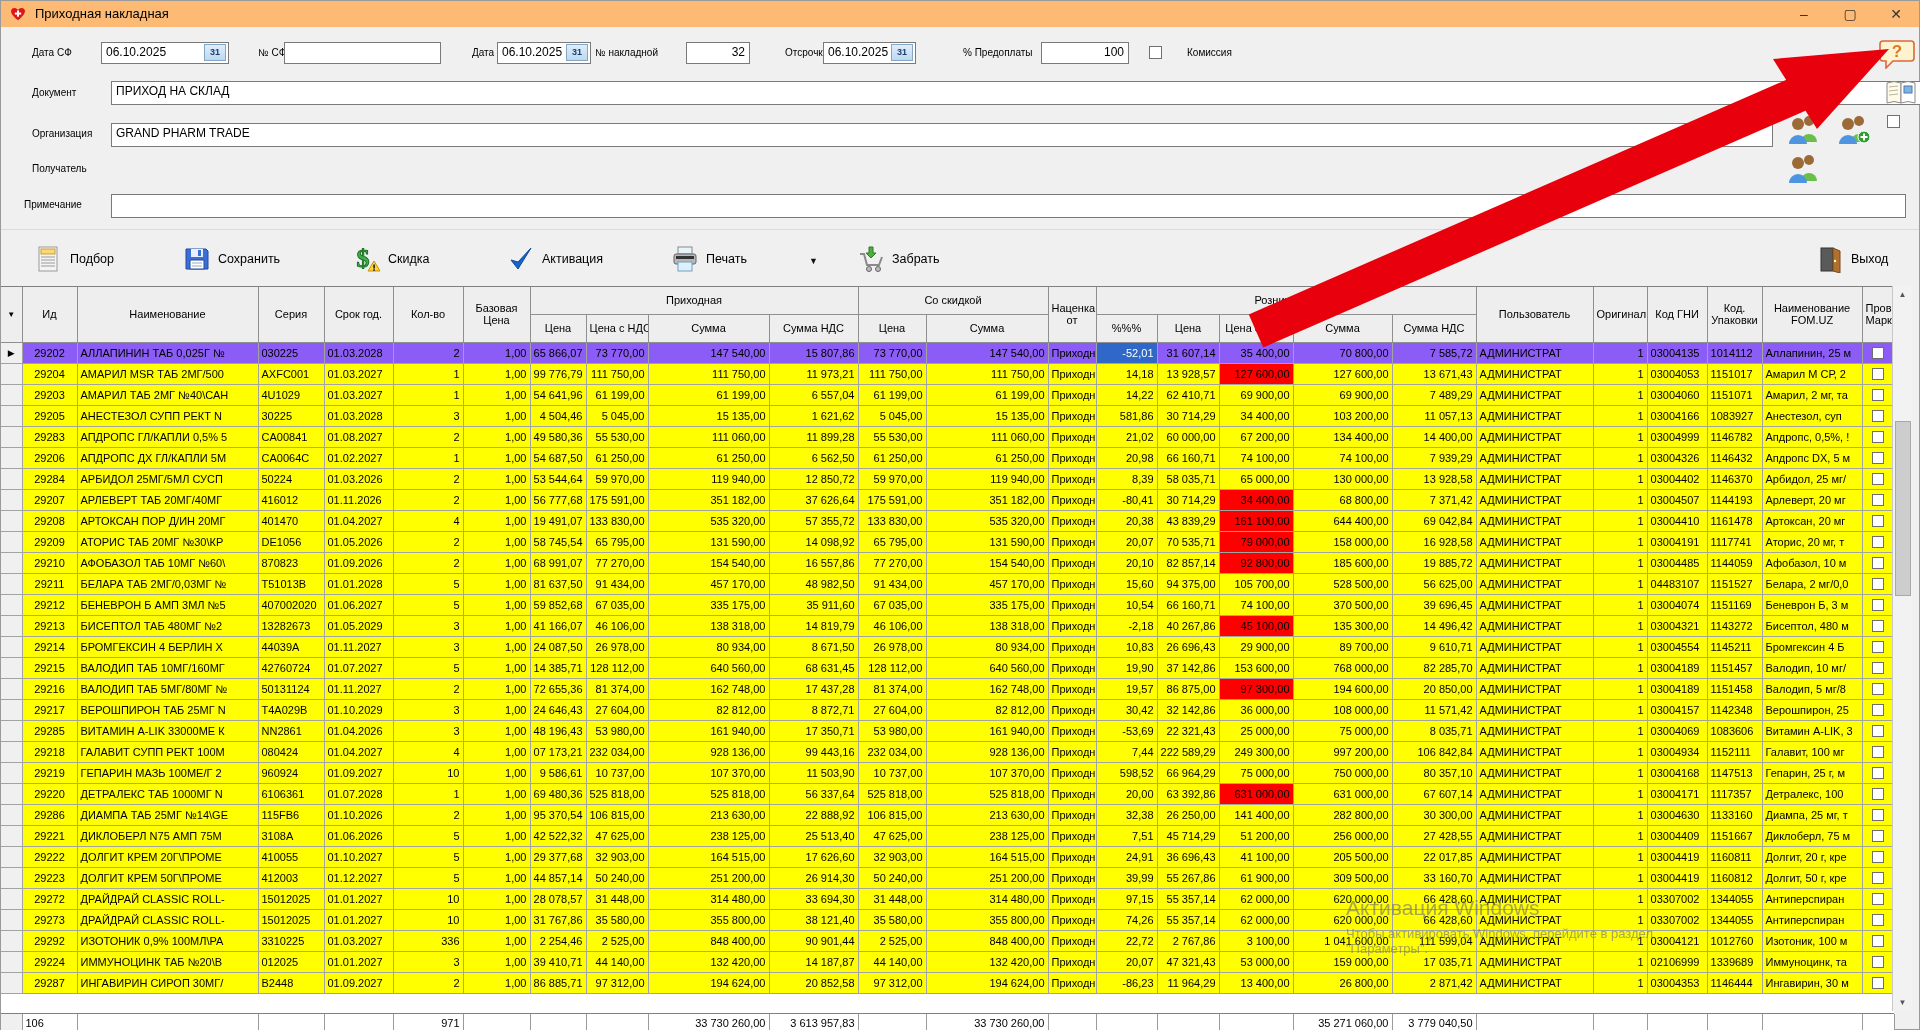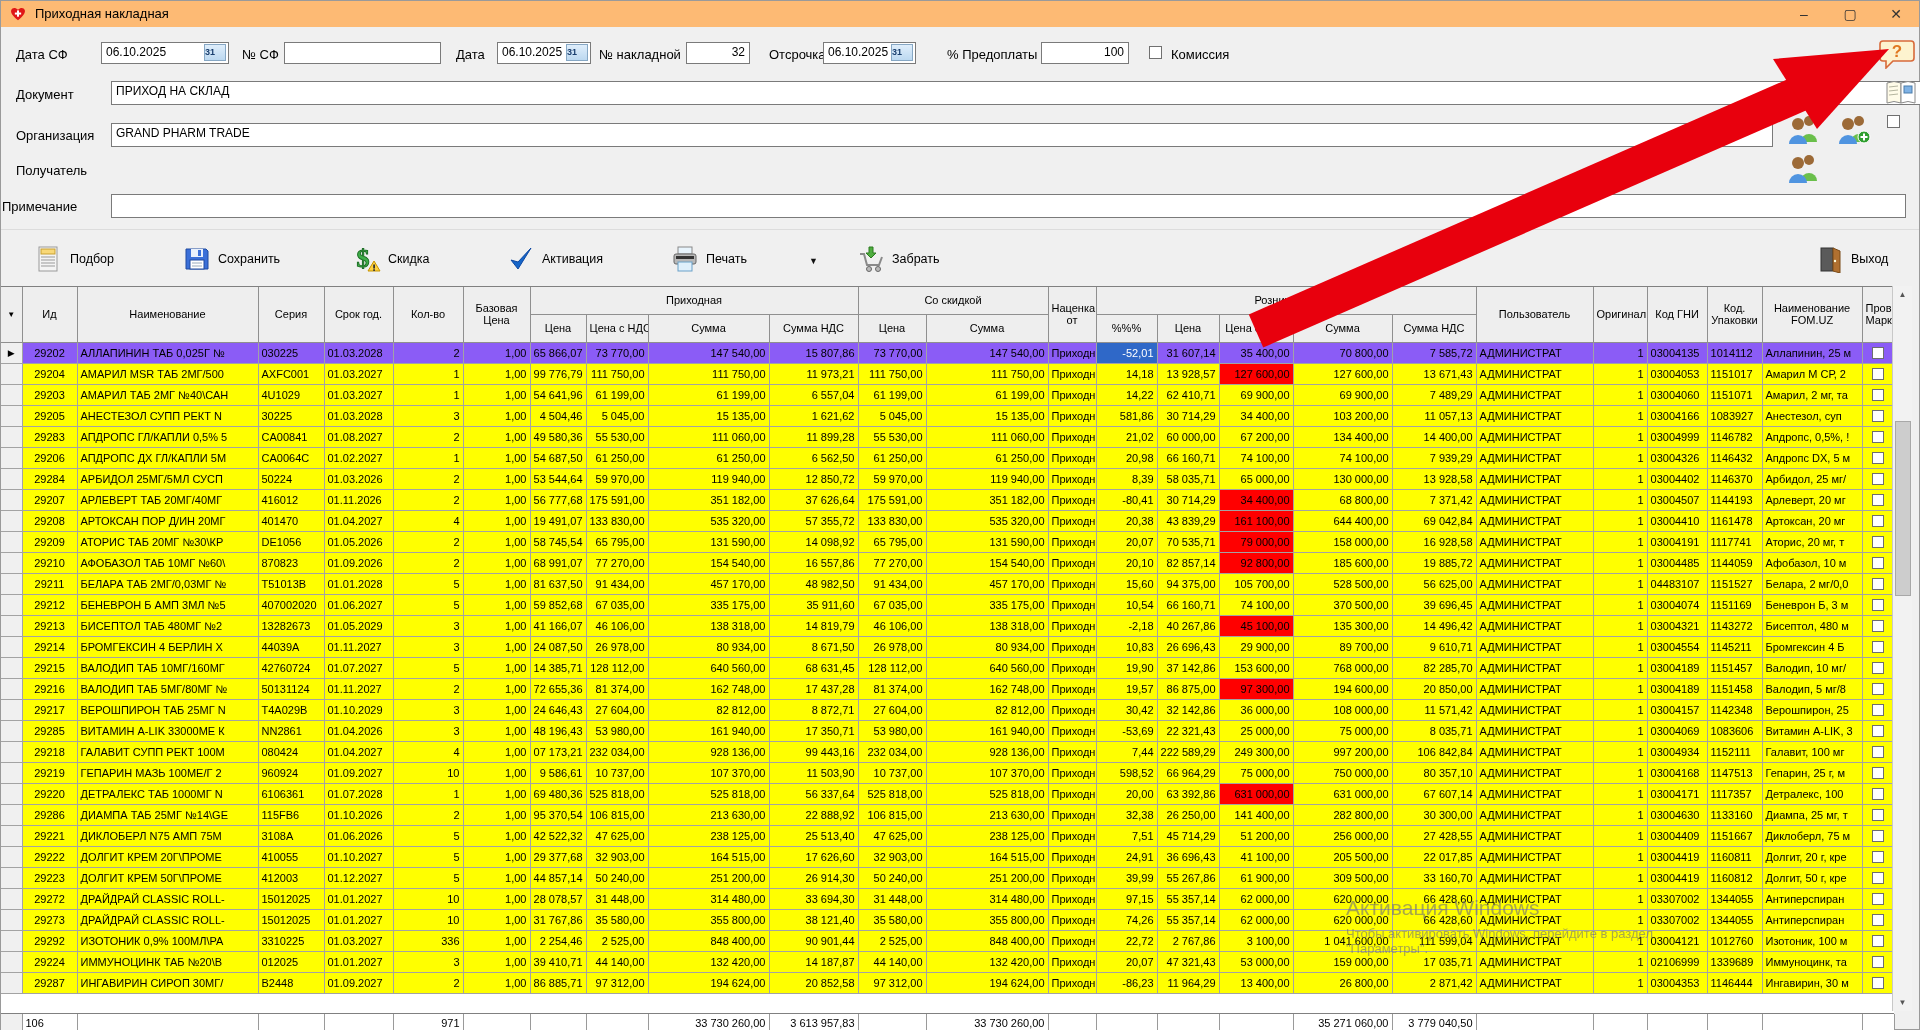--- a/index.html
+++ b/index.html
@@ -8,24 +8,24 @@
   #window { position:absolute; inset:0; border:1px solid #9a9a9a; background:#f0f0f0; }
 
   
   #titlebar { position:absolute; left:0; top:0; width:100%; height:26px; background:#fdba74; }
   #title-icon { position:absolute; left:8px; top:4px; width:18px; height:18px; }
   #title-text { position:absolute; left:34px; top:5px; font-size:13px; }
   .winbtn { position:absolute; top:0; width:46px; height:26px; text-align:center; line-height:26px; font-size:14px; color:#333; }
   #btn-min { right:92px; } #btn-max { right:46px; } #btn-close { right:0; }
 
   
-  .lbl { position:absolute; font-size:13px; white-space:nowrap; }
+  .lbl { position:absolute; font-size:10px; white-space:nowrap;margin-left:16px; }
   .field { position:absolute; background:#fff; border:1px solid #7a7a7a; font-size:12px; padding:2px 4px; white-space:nowrap; overflow:hidden; }
   .field.num { text-align:right; }
-  .calbtn { position:absolute; width:22px; height:17px; background:linear-gradient(#dfeefb,#bcd8f0); border:1px solid #86a7c4; font-size:9px; font-weight:bold; color:#1a3e6e; line-height:15px; }
+  .calbtn { position:absolute; width:22px; height:17px; background:linear-gradient(#dfeefb,#bcd8f0); border:1px solid #86a7c4; font-size:9px; font-weight:bold; color:#1a3e6e; text-align:center; line-height:15px; }
   .cb { position:absolute; width:13px; height:13px; background:#fff; border:1px solid #707070; }
 
   
   .tbtn { position:absolute; top:241px; height:34px; display:flex; align-items:center; gap:7px; font-size:12.5px; }
   .tico { width:28px; height:28px; display:inline-block; }
   #print-drop { position:absolute; top:255px; font-size:9px; color:#111; }
 
   
   #grid-wrap { position:absolute; left:0; top:285px; width:1893px; height:727px; background:#fff; border-top:1px solid #808080; }
   table { border-collapse:collapse; table-layout:fixed; width:1893px; }
@@ -71,36 +71,36 @@
   </div>
 
   <span class="lbl" style="left:15px;top:46px">Дата СФ</span>
   <div class="field" style="left:100px;top:41px;width:128px;height:22px">06.10.2025</div>
   <div class="calbtn" style="left:203px;top:43px">31</div>
   <span class="lbl" style="left:241px;top:46px">№ СФ</span>
   <div class="field" style="left:283px;top:41px;width:157px;height:22px"></div>
   <span class="lbl" style="left:455px;top:46px">Дата</span>
   <div class="field" style="left:496px;top:41px;width:94px;height:22px">06.10.2025</div>
   <div class="calbtn" style="left:565px;top:43px">31</div>
-  <span class="lbl" style="left:598px;top:46px">№ накладной</span>
+  <span class="lbl" style="left:578px;top:46px">№ накладной</span>
   <div class="field num" style="left:685px;top:41px;width:64px;height:22px">32</div>
   <span class="lbl" style="left:768px;top:46px">Отсрочка</span>
   <div class="field" style="left:822px;top:41px;width:93px;height:22px">06.10.2025</div>
   <div class="calbtn" style="left:890px;top:43px">31</div>
   <span class="lbl" style="left:946px;top:46px">% Предоплаты</span>
   <div class="field num" style="left:1040px;top:41px;width:88px;height:22px">100</div>
   <div class="cb" style="left:1148px;top:45px"></div>
   <span class="lbl" style="left:1170px;top:46px">Комиссия</span>
 
   <span class="lbl" style="left:15px;top:86px">Документ</span>
   <div class="field" style="left:110px;top:80px;width:1840px;height:24px">ПРИХОД НА СКЛАД</div>
   <span class="lbl" style="left:15px;top:127px">Организация</span>
   <div class="field" style="left:110px;top:122px;width:1662px;height:24px">GRAND PHARM TRADE</div>
   <span class="lbl" style="left:15px;top:162px">Получатель</span>
-  <span class="lbl" style="left:1px;top:198px">Примечание</span>
+  <span class="lbl" style="left:7px;top:198px">Примечание</span>
   <div class="field" style="left:110px;top:193px;width:1795px;height:24px"></div>
 
   <svg style="position:absolute;left:1878px;top:36px;width:36px;height:32px" viewBox="0 0 36 32">
     <path d="M4 4 h28 a3 3 0 0 1 3 3 v14 a3 3 0 0 1 -3 3 h-18 l-7 7 v-7 h-3 a3 3 0 0 1 -3 -3 v-14 a3 3 0 0 1 3 -3Z" fill="#fdf3cf" stroke="#d86a3a" stroke-width="1.6"></path>
     <text x="18" y="20" font-size="17" font-weight="bold" fill="#e07820" text-anchor="middle">?</text>
   </svg>
   <svg style="position:absolute;left:1884px;top:78px;width:32px;height:28px" viewBox="0 0 32 28">
     <path d="M2 4 Q9 1 16 4 V24 Q9 21 2 24Z" fill="#fffbe8" stroke="#8a8a8a"></path>
     <path d="M30 4 Q23 1 16 4 V24 Q23 21 30 24Z" fill="#fff" stroke="#8a8a8a"></path>
     <rect x="19" y="7" width="8" height="7" fill="#7fb2e5" stroke="#4a7dab"></rect>

